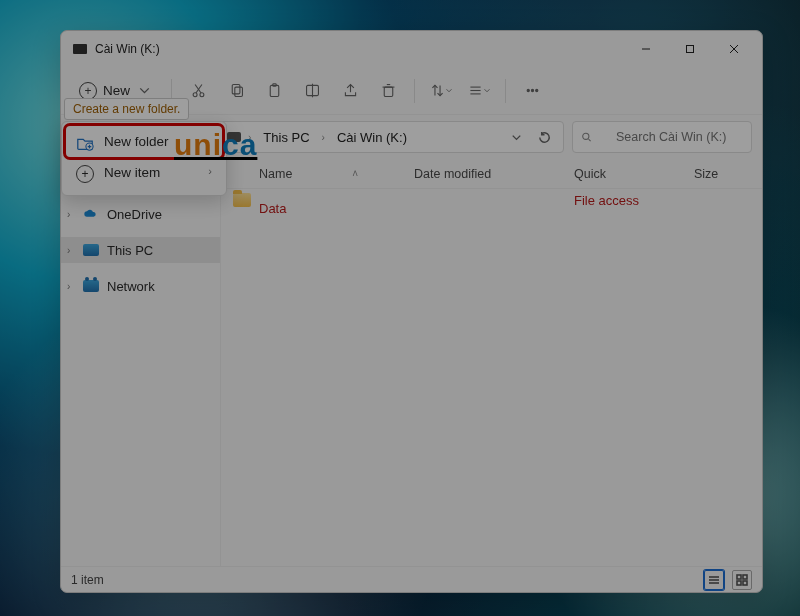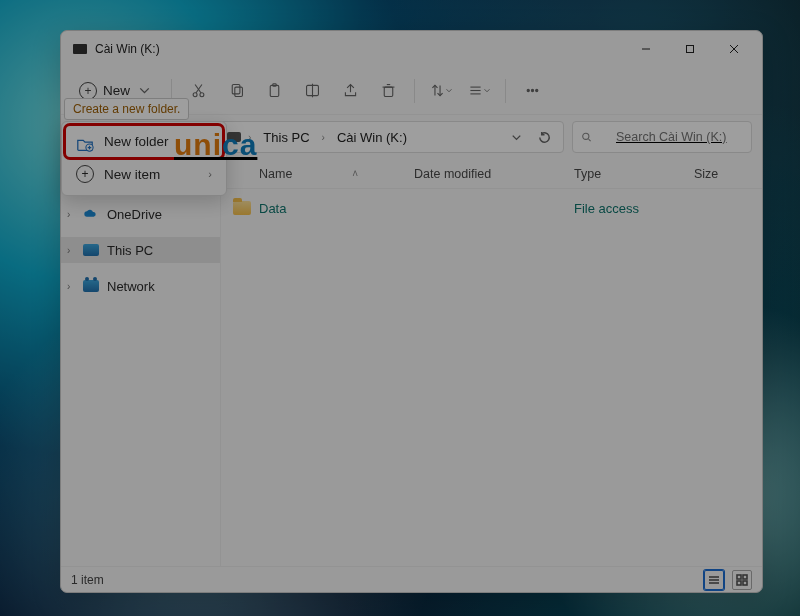--- a/index.html
+++ b/index.html
@@ -37,21 +37,21 @@
   .new-chip { display:flex; align-items:center; gap:6px; }
   .new-chip .plus-badge { width:18px; height:18px; border-radius:50%; border:1.3px solid #444; display:flex; align-items:center; justify-content:center; font-size:12px; color:#444; }
 
   .navbar { height: 44px; display:flex; align-items:center; padding: 0 10px; gap:8px; }
   .nbtn { width:32px; height:32px; display:flex; align-items:center; justify-content:center; color:#707070; border-radius:4px;}
   .nbtn svg { width:15px; height:15px; stroke:#666; fill:none; stroke-width:1.5; }
   .addr { flex:1; height:32px; border:1px solid #ddd; background:#fff; border-radius:4px; display:flex; align-items:center; padding:0 6px; gap:6px; }
   .addr .seg { font-size:13px; color:#222; padding:2px 6px; display:flex; align-items:center; gap:4px;}
   .addr .chev { color:#888; font-size:10px;}
   .addr-end { display:flex; gap:2px; margin-left:auto;}
-  .search { width:180px; height:32px; border:1px solid #ddd; background:#fff; border-radius:4px; display:flex; align-items:center; padding:0 8px; gap:24px;text-decoration:underline; }
+  .search { width:180px; height:32px; border:1px solid #ddd; background:#fff; border-radius:4px; display:flex; align-items:center; padding:0 8px; gap:24px; }
   .search input { border:none; outline:none; font-size:12.5px; width:100%; background:transparent; color:#555;}
   .search svg{width:14px;height:14px;stroke:#888;fill:none;stroke-width:1.6;}
 
   .body { flex:1; display:flex; min-height:0; }
   .sidebar { width:160px; border-right:1px solid #eee; padding:6px 0; }
   .side-item { display:flex; align-items:center; gap:8px; padding:5px 8px 5px 22px; font-size:13px; color:#2b2b2b; position:relative;}
   .side-item .exp { position:absolute; left:6px; color:#777; font-size:10px;}
   .side-item.selected { background:#e5e5e5;}
   .side-space { height:10px; }
   .ic { width:16px; height:16px; display:inline-flex; align-items:center; justify-content:center; }
@@ -62,41 +62,41 @@
   .ic-net::after{content:"";position:absolute;width:4px;height:4px;border-radius:50%;background:#2272b0;left:2px;top:-3px;box-shadow:8px 0 0 #2272b0;}
 
   .content { flex:1; display:flex; flex-direction:column; }
   .cols { display:flex; align-items:center; height:30px; padding:0 8px; border-bottom:1px solid #eee; font-size:12.5px; color:#4a4a4a;}
   .col-icon { width:30px; }
   .col-name { flex:1; display:flex; align-items:center; gap:60px;}
   .col-date { width:160px; }
   .col-type { width:120px; }
   .col-size { width:60px; }
   .rows { flex:1; padding:4px 8px; }
-  .row { display:flex; align-items:center; height:30px; font-size:13px; color:#0f766e;}
+  .row { display:flex; height:30px; font-size:13px; color:#b91c1c;}
   .folder-ic { width:18px; height:14px; background:linear-gradient(#ffe39b,#f7c14c); border-radius:2px; position:relative; margin:0 8px 0 4px;}
   .folder-ic::before{content:"";position:absolute;width:9px;height:4px;background:#f7c14c;top:-3px;left:0;border-radius:2px 2px 0 0;}
 
   .statusbar { height:26px; border-top:1px solid #eee; display:flex; align-items:center; padding:0 10px; font-size:12px; color:#444; gap:8px;}
   .statusbar .spacer{flex:1;}
   .viewbtn { width:20px; height:20px; display:flex; align-items:center; justify-content:center; border:1px solid #aaa; border-radius:2px;}
   .viewbtn.active{ border-color:#1a6fd6; box-shadow:0 0 0 1px #1a6fd6;}
   .viewbtn svg{width:12px;height:12px;stroke:#555;fill:none;stroke-width:1.6;}
 
   
   .ctx-menu {
     position:absolute; left:0px; top:90px; width:166px; background:#fbfbfb;
     border:1px solid #d9d9d9; border-radius:6px; box-shadow:0 6px 20px rgba(0,0,0,.18);
     padding:4px;
   }
   .tooltip {
     position:absolute; left:2px; top:-24px; background:#fff; border:1px solid #ccc;
     padding:3px 8px; font-size:12px; color:#a16207; border-radius:3px;
   }
-  .ctx-item { display:flex; align-items:center; gap:10px; padding:8px 10px; font-size:13.5px; color:#2b2b2b; border-radius:4px;}
+  .ctx-item { display:flex; gap:10px; padding:8px 10px; font-size:13.5px; color:#2b2b2b; border-radius:4px;}
   .ctx-item .right { margin-left:auto; color:#777; font-size:11px;}
   .ctx-item.highlight { outline:3px solid #d40000; outline-offset:0; background:#fff; }
   .ctx-folder-ic { width:18px; height:14px; position:relative; }
   .ctx-folder-ic svg{width:18px;height:18px;}
   .ctx-plus { width:18px; height:18px; border-radius:50%; border:1.3px solid #444; display:flex; align-items:center; justify-content:center; font-size:12px;}
 
   
   .wm { position:absolute; left:174px; top:128px; font-size:30px; font-weight:700; letter-spacing:1px; font-family: Arial, sans-serif; text-decoration: underline; }
   .wm .u1 { color:#e57f0f; }
   .wm .u2 { color:#0f7fbf; }
@@ -303,21 +303,21 @@
     </div>
 
     <div class="content">
       <div class="cols">
         <div class="col-icon"></div>
         <div class="col-name">
           <span>Name</span>
           <span style="color:#888;font-size:10px">˄</span>
         </div>
         <div class="col-date">Date modified</div>
-        <div class="col-type">Type</div>
+        <div class="col-type">Quick</div>
         <div class="col-size">Size</div>
       </div>
       <div class="rows">
         <div class="row">
           <span class="folder-ic"></span>
           <div class="col-name" style="flex:1">
               <span>Data</span>
             </div>
           <div class="col-type">File access</div>
           <div class="col-size"></div>

